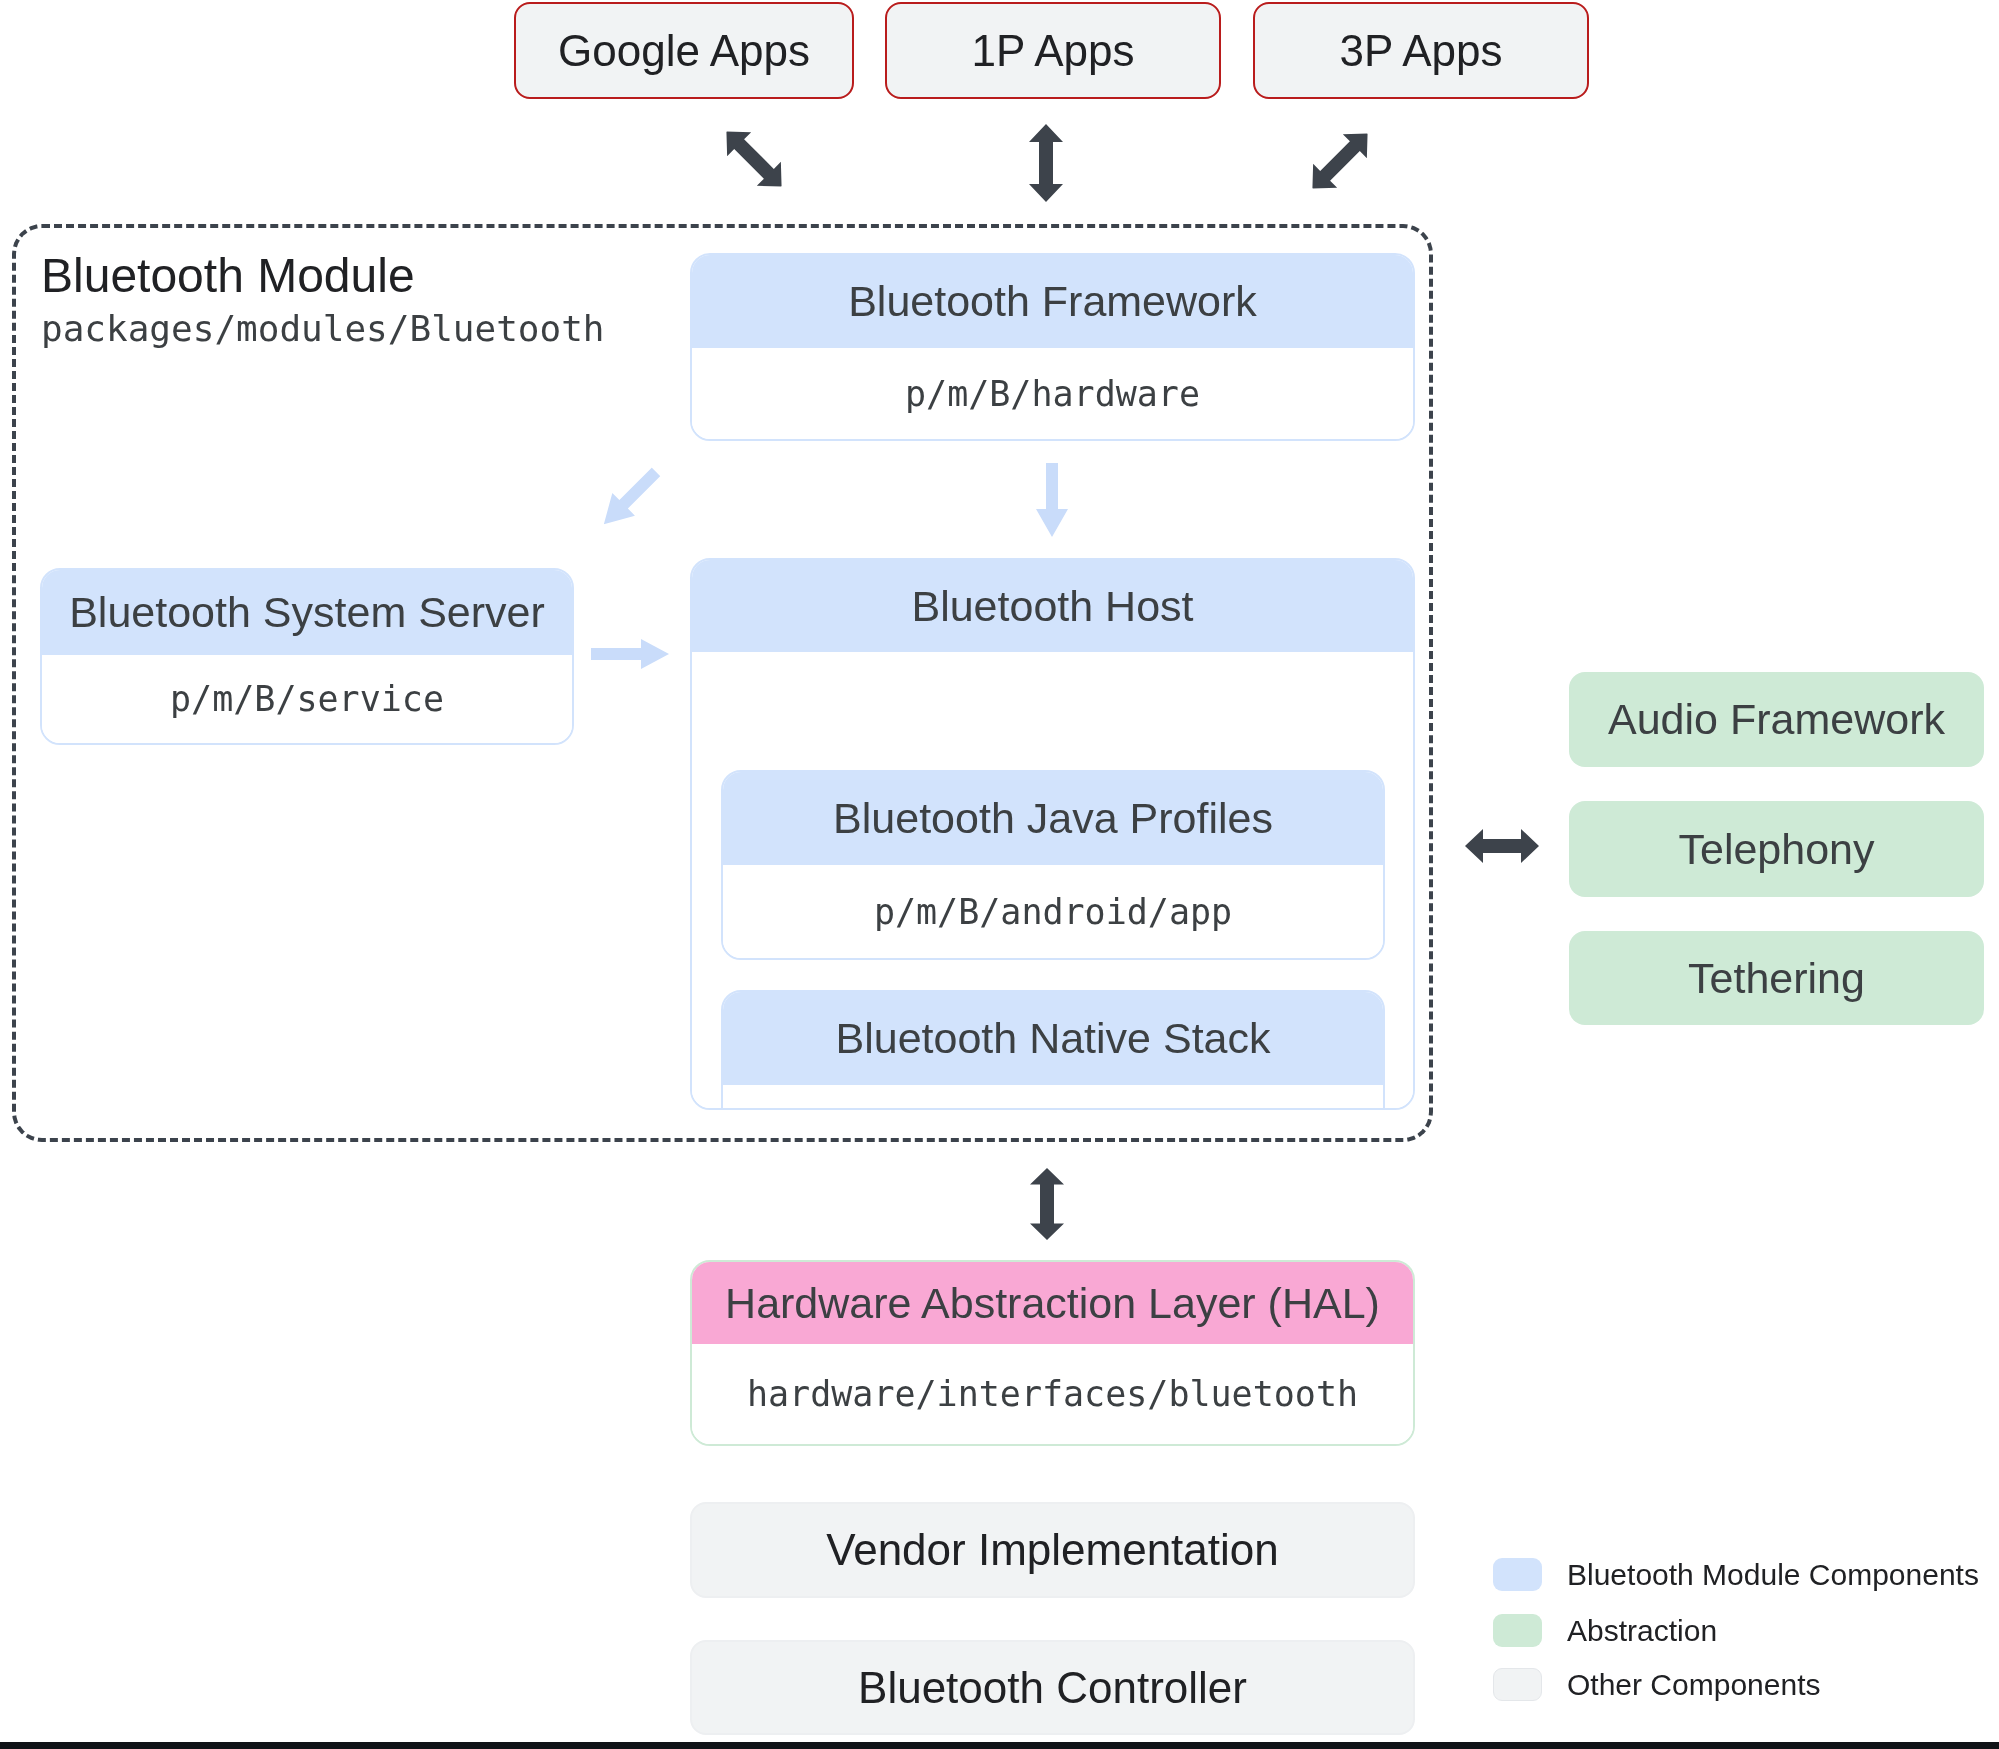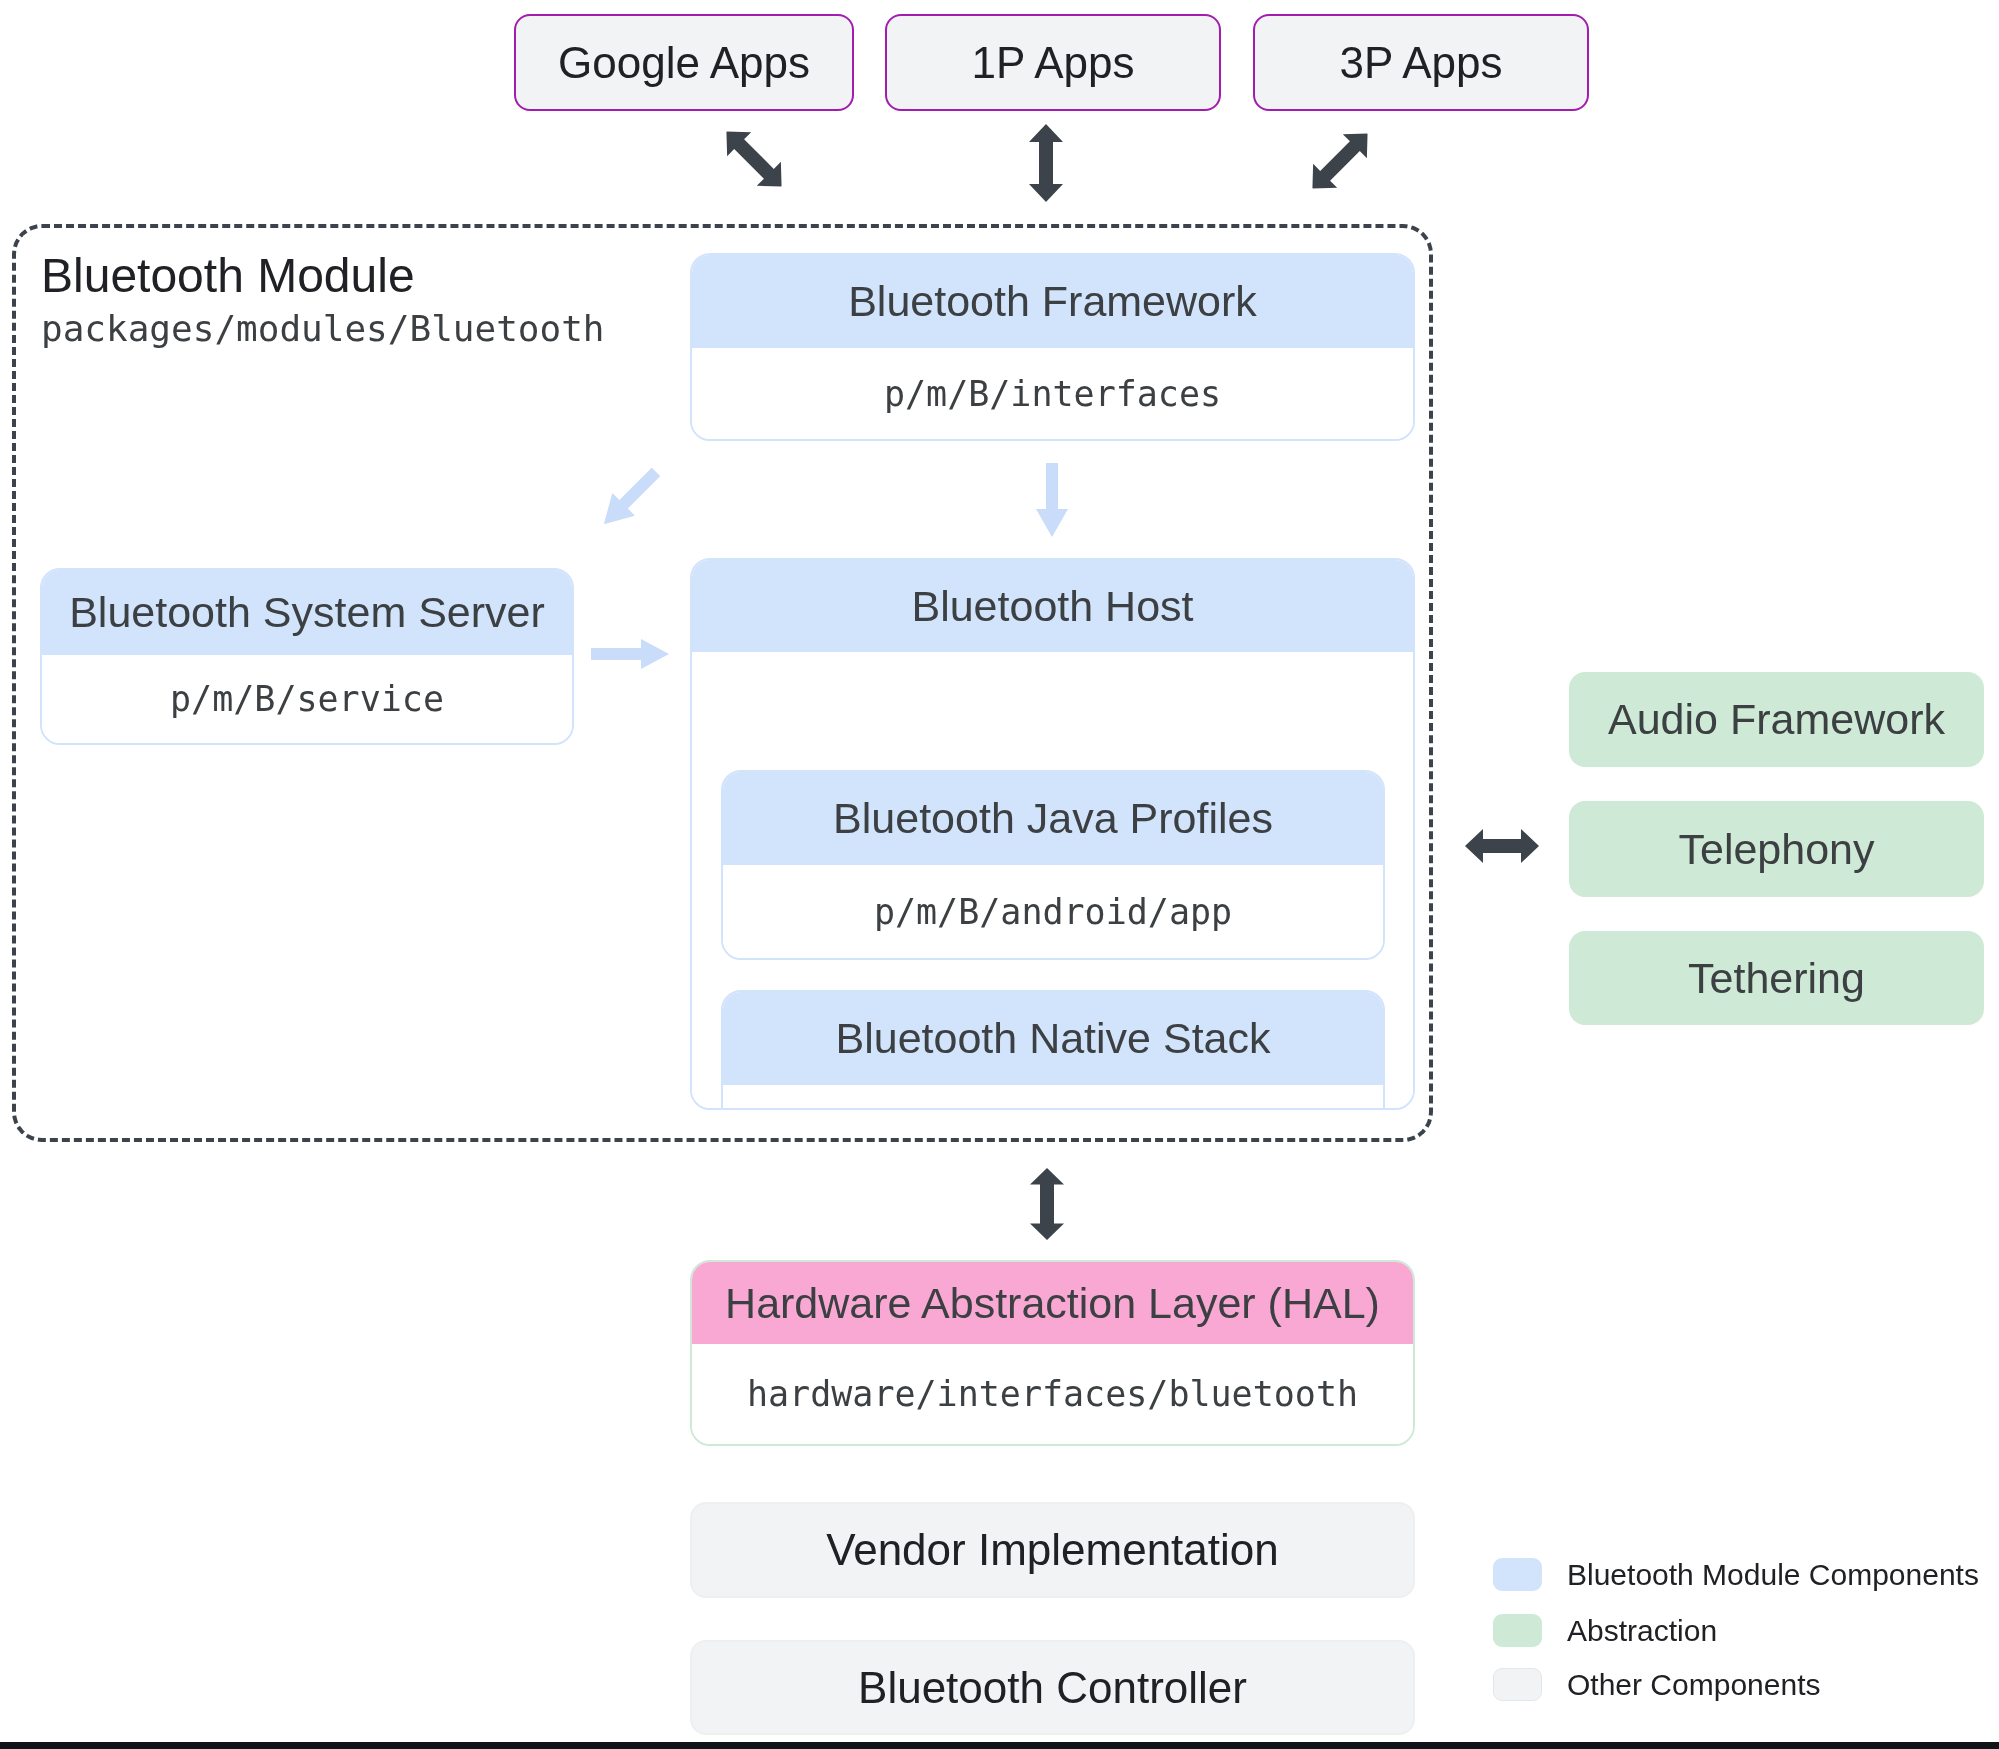--- a/index.html
+++ b/index.html
@@ -3,22 +3,22 @@
 <meta charset="utf-8">
 <style>
   html,body { margin:0; padding:0; background:#fff; }
   .canvas {
     position:relative; width:1999px; height:1749px; background:#ffffff;
     font-family:"Liberation Sans", sans-serif; overflow:hidden;
   }
 
   
   .app-box {
-    position:absolute; top:14px; height:97px;
-    background:#f1f3f4; border:2px solid #a21caf; border-radius:16px;
+    position:absolute; top:2px; height:97px;
+    background:#f1f3f4; border:2px solid #b91c1c; border-radius:16px;
     display:flex; align-items:center; justify-content:center;
     font-size:44px; color:#202124; box-sizing:border-box;
   }
   #google-apps { left:514px; width:340px; }
   #fp-apps     { left:885px; width:336px; }
   #tp-apps     { left:1253px; width:336px; }
 
   
   .arrow { position:absolute; }
   .arrow svg { display:block; width:100%; height:100%; }
@@ -143,21 +143,21 @@
         <path fill="currentColor" d="M17 0 L34 18 H24 V60 H34 L17 78 L0 60 H10 V18 H0 Z"></path>
       </svg>
   </div>
 
   <div class="module-boundary"></div>
   <div class="module-title">Bluetooth Module</div>
   <div class="module-path">packages/modules/Bluetooth</div>
 
   <div class="card blue" id="framework-card">
     <div class="hd">Bluetooth Framework</div>
-    <div class="bd">p/m/B/interfaces</div>
+    <div class="bd">p/m/B/hardware</div>
   </div>
 
   <div class="arrow arrow-lite" id="arrow-fw-ss">
     <svg viewBox="0 0 32 74">
         <path fill="currentColor" d="M10 0 H22 V46 H32 L16 74 L0 46 H10 Z"></path>
       </svg>
   </div>
   <div class="arrow arrow-lite" id="arrow-fw-host">
     <svg viewBox="0 0 32 74">
         <path fill="currentColor" d="M10 0 H22 V46 H32 L16 74 L0 46 H10 Z"></path>

